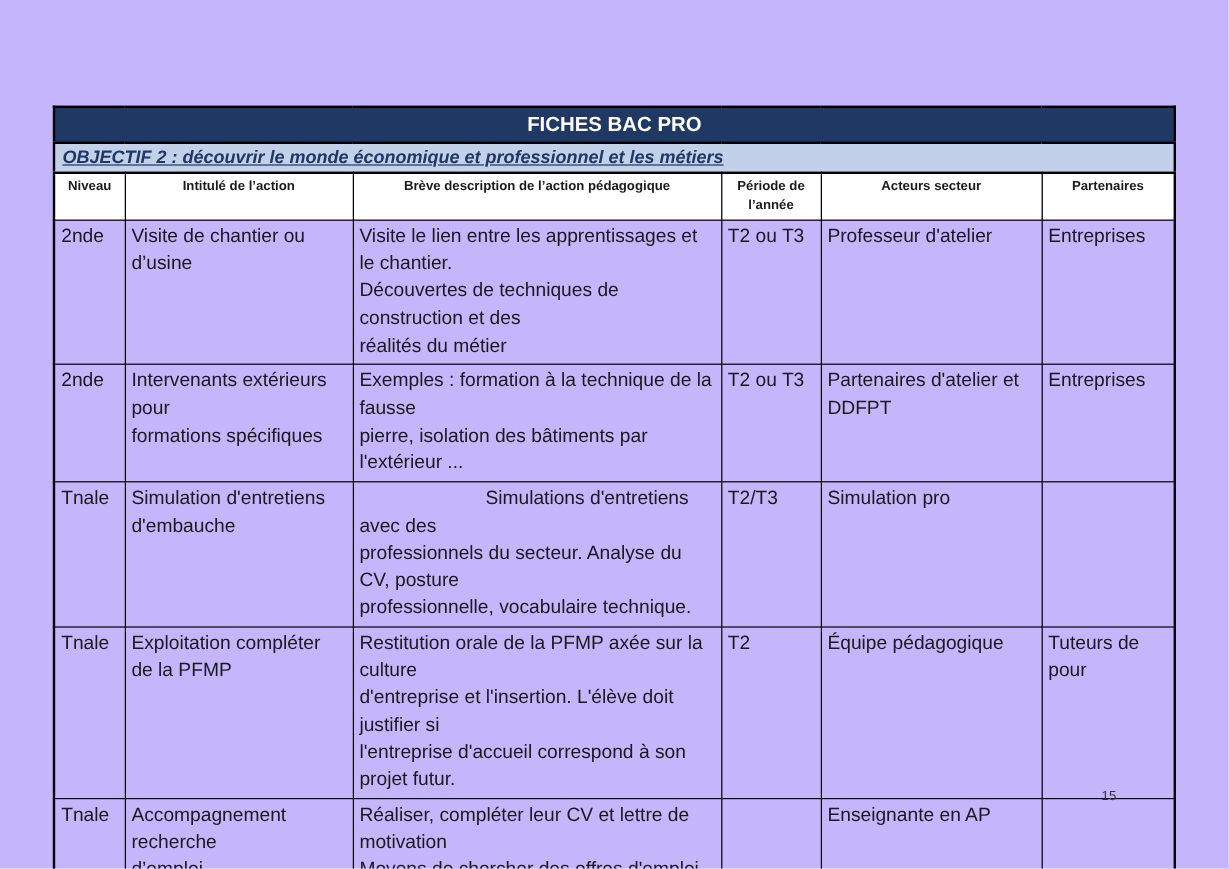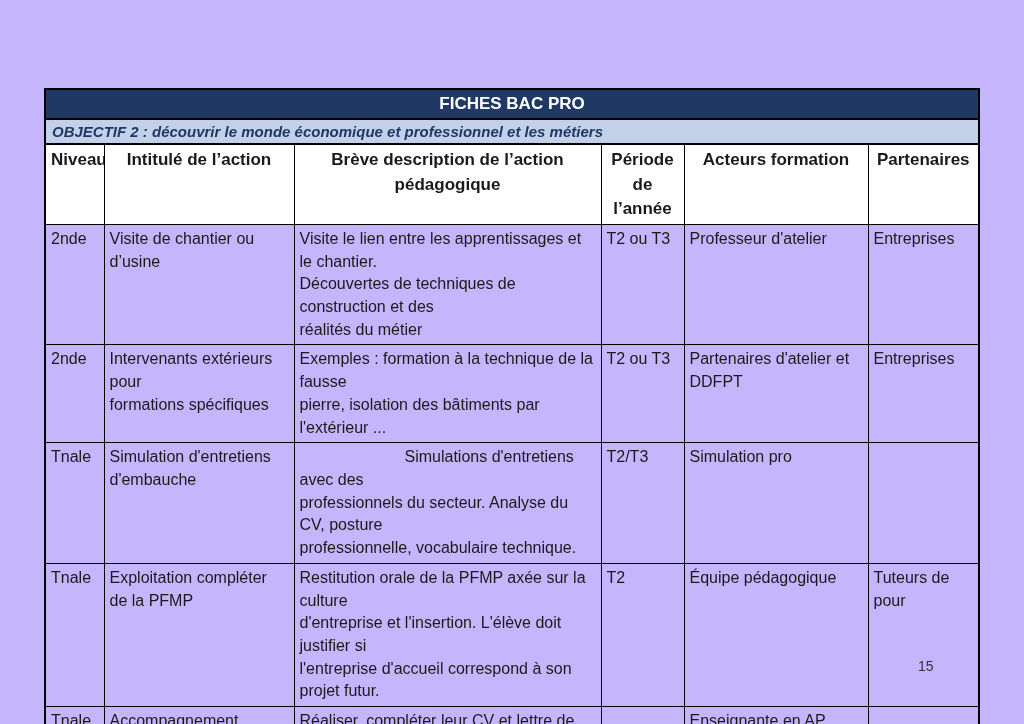--- a/index.html
+++ b/index.html
@@ -50,34 +50,34 @@
     font-size: 15px;
     font-weight: bold;
     font-style: italic;
     padding: 1px 6px;
     border-bottom: 2px solid #000000;
   }
   tr.head-row th {
     height: 31px;
     text-align: center;
     font-weight: bold;
-    font-size: 17px;
+    font-size: 11px;
     background: #ffffff;
   }
   tr.r1 td { height: 48px; }
   tr.r2 td { height: 30px; }
   tr.r3 td { height: 48px; }
   tr.r4 td { height: 47px; }
   tr.r5 td { height: 49px; }
   td.indent-first { text-indent: 105px; margin-left: 16px; }
   .page-number {
     position: absolute;
     left: 918px;
     top: 658px;
-    font-size: 14px;
+    font-size: 11px;
     color: #333333;
   }
 </style>
 </head>
 <body>
 
 <div class="page">
   <table class="fiche">
     <colgroup>
       <col style="width:59px">
@@ -85,29 +85,29 @@
       <col style="width:307px">
       <col style="width:83px">
       <col style="width:184px">
       <col style="width:111px">
     </colgroup>
     <tbody>
       <tr class="title-row">
         <td colspan="6" style="background: rgb(31, 56, 100); color: rgb(255, 255, 255);">FICHES BAC PRO</td>
       </tr>
       <tr class="objective-row">
-        <td colspan="6" style="background: rgb(195, 208, 234); color: rgb(31, 56, 100);">OBJECTIF 2 : découvrir le monde économique et professionnel et les métiers</td>
+        <td colspan="6" style="background: rgb(195, 208, 234); color: rgb(31, 56, 100); text-decoration: underline;">OBJECTIF 2 : découvrir le monde économique et professionnel et les métiers</td>
       </tr>
       <tr class="head-row">
         <th>Niveau</th>
         <th>Intitulé de l’action</th>
         <th>Brève description de l’action pédagogique</th>
         <th>Période de
 l’année</th>
-        <th>Acteurs formation</th>
+        <th>Acteurs secteur</th>
         <th>Partenaires</th>
       </tr>
       <tr class="r1">
         <td>2nde</td>
         <td>Visite de chantier ou d’usine</td>
         <td>Visite le lien entre les apprentissages et le chantier.
 Découvertes de techniques de construction et des
 réalités du métier</td>
         <td>T2 ou T3</td>
         <td>Professeur d'atelier</td>

